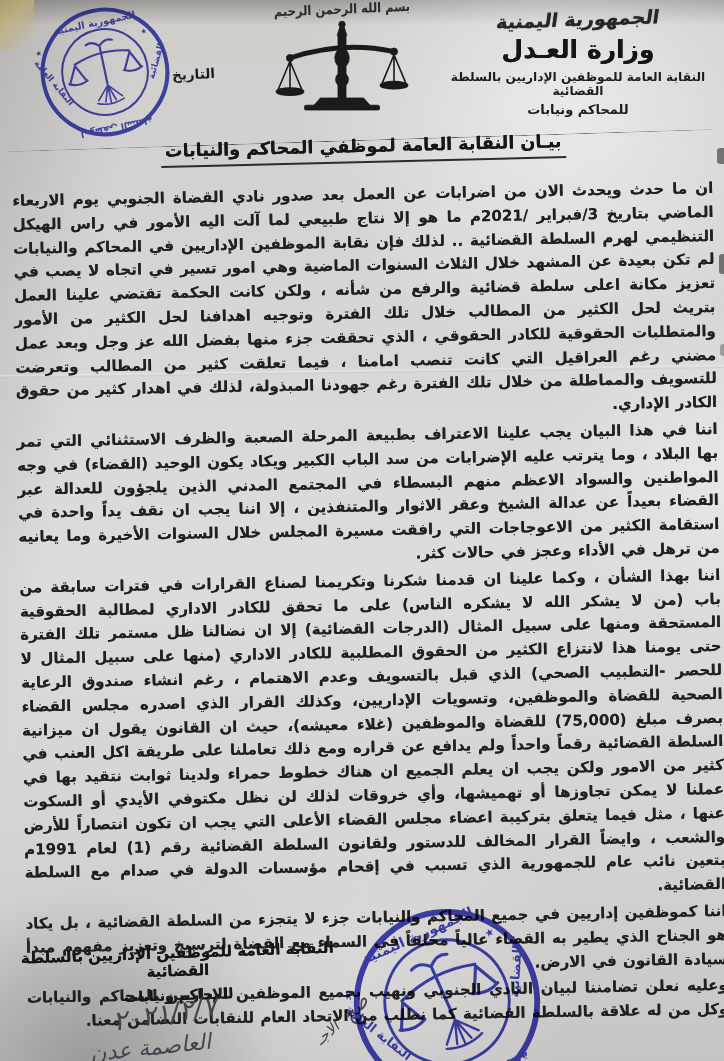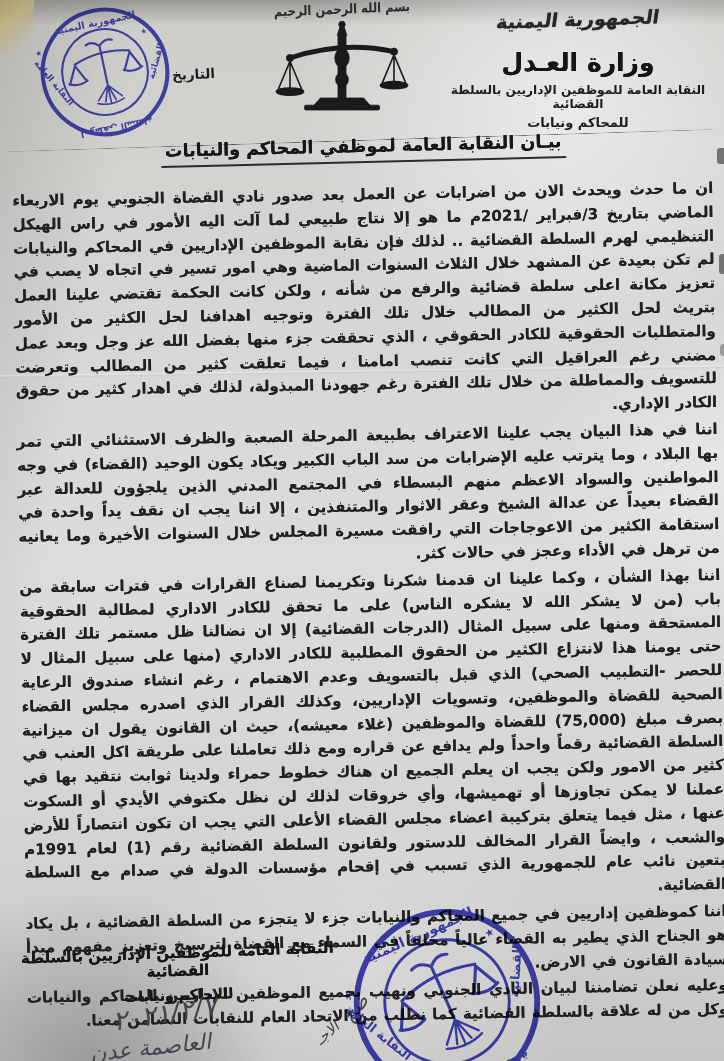--- a/index.html
+++ b/index.html
@@ -39,21 +39,21 @@
 
   .emblem{position:absolute;top:2px;left:256px;width:172px;height:126px;text-align:center;}
   .bismillah{font-size:11.5px;font-weight:bold;color:#2a2a2a;
     transform:scaleY(1.15) rotate(-2deg);letter-spacing:-.5px;white-space:nowrap;}
   .emblem svg{width:158px;height:96px;display:block;margin:2px auto 0;}
 
   .header-right{position:absolute;top:8px;right:12px;width:268px;text-align:center;}
   .republic{font-size:19px;font-weight:bold;color:#262626;
     transform:skewX(-10deg) rotate(-2deg);letter-spacing:1px;
     text-shadow:0 0 1px rgba(30,30,30,.8);}
-  .ministry{font-size:25px;font-weight:800;margin-top:18px;letter-spacing:1px;color:#151515;
+  .ministry{font-size:25px;font-weight:800;margin-top:5px;letter-spacing:1px;color:#151515;
     text-shadow:0 0 .6px #151515;}
   .org1{font-size:12.2px;font-weight:bold;margin-top:6px;color:#1d1d1d;}
   .org2{font-size:13px;font-weight:bold;margin-top:4px;color:#1d1d1d;}
 
   .header-rule{position:absolute;top:140px;left:6px;width:710px;height:0;
     border-top:1.6px solid #50504e;transform:rotate(-1.8deg);border-radius:50%;}
 
   .doc-title{position:absolute;top:136px;right:158px;margin:0;
     font-size:17.5px;font-weight:800;color:#161616;
     border-bottom:2.2px solid #2c2c2c;padding:0 4px 5px;

